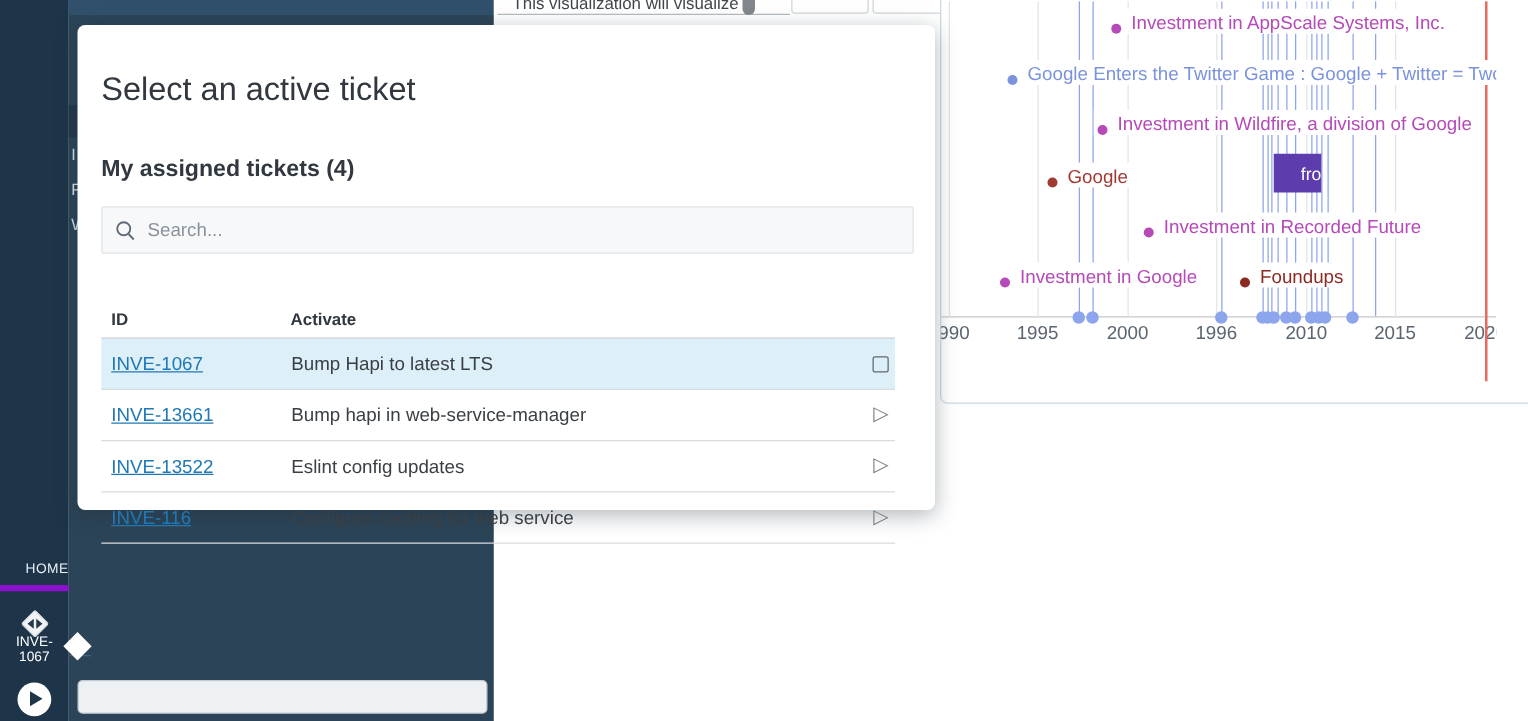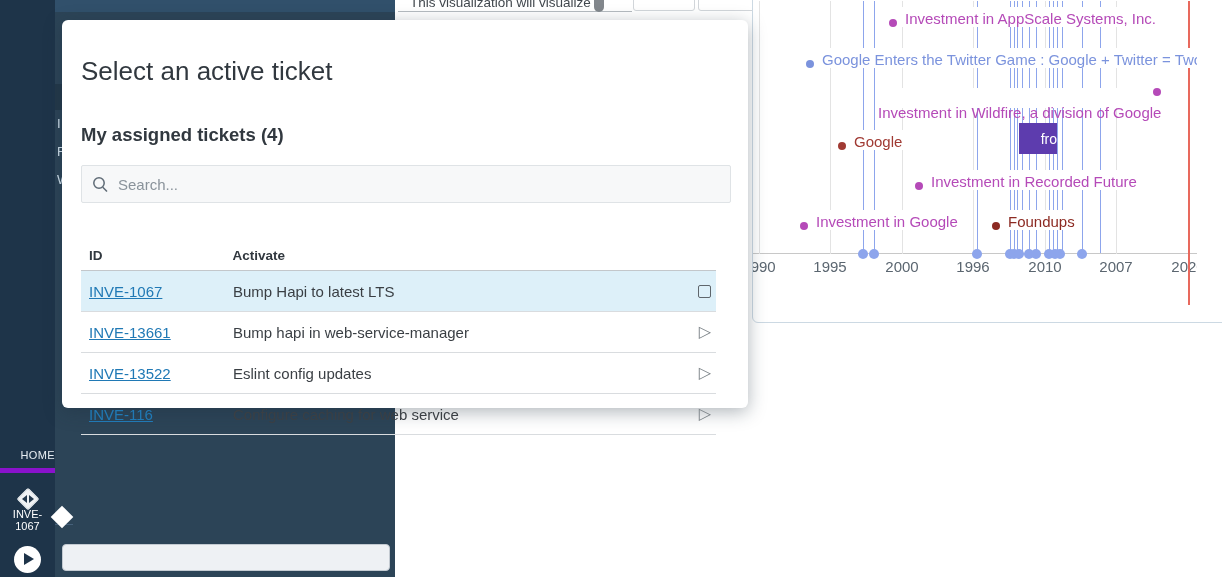--- a/index.html
+++ b/index.html
@@ -98,21 +98,21 @@
       <div class="year-label" style="left: 6px;">1990</div>
       <div class="gridline" style="left: 77px;"></div>
       <div class="year-label" style="left: 77px;">1995</div>
       <div class="gridline" style="left: 149px;"></div>
       <div class="year-label" style="left: 149px;">2000</div>
       <div class="gridline" style="left: 220px;"></div>
       <div class="year-label" style="left: 220px;">1996</div>
       <div class="gridline" style="left: 292px;"></div>
       <div class="year-label" style="left: 292px;">2010</div>
       <div class="gridline" style="left: 363px;"></div>
-      <div class="year-label" style="left: 363px;">2007</div>
+      <div class="year-label" style="left: 363px;">2015</div>
       <div class="gridline" style="left: 435px;"></div>
       <div class="year-label" style="left: 435px;">2020</div>
       <div class="stem" style="left: 110px; background: rgb(141, 165, 236);"></div>
       <div class="stem" style="left: 121px; background: rgb(141, 165, 236);"></div>
       <div class="stem" style="left: 224px; background: rgb(141, 165, 236);"></div>
       <div class="stem" style="left: 257px; background: rgb(141, 165, 236);"></div>
       <div class="stem" style="left: 261px; background: rgb(141, 165, 236);"></div>
       <div class="stem" style="left: 264px; background: rgb(141, 165, 236);"></div>
       <div class="stem" style="left: 269px; background: rgb(141, 165, 236);"></div>
       <div class="stem" style="left: 276px; background: rgb(141, 165, 236);"></div>
@@ -137,21 +137,21 @@
       <div class="axis-dot" style="left: 324px; background: rgb(141, 165, 236);"></div>
       <div id="marker-line" style="left: 435px;"></div>
       <div class="ev-label" style="left: 133px; top: 6px; color: rgb(181, 74, 184);">
         <div class="ev-dot" style="background: rgb(181, 74, 184);"></div>
         <span>Investment in AppScale Systems, Inc.</span>
       </div>
       <div class="ev-label" style="left: 50px; top: 47px; color: rgb(123, 147, 221);">
         <div class="ev-dot" style="background: rgb(123, 147, 221);"></div>
         <span>Google Enters the Twitter Game : Google + Twitter = Twoog</span>
       </div>
-      <div class="ev-label" style="left: 122px; top: 87px; color: rgb(181, 74, 184); flex-direction: column;">
+      <div class="ev-label" style="left: 122px; top: 87px; color: rgb(181, 74, 184);">
         <div class="ev-dot" style="background: rgb(181, 74, 184);"></div>
         <span>Investment in Wildfire, a division of Google</span>
       </div>
       <div class="ev-label" style="left: 82px; top: 129px; color: rgb(160, 58, 51);">
         <div class="ev-dot" style="background: rgb(160, 58, 51);"></div>
         <span>Google</span>
       </div>
       <div class="ev-label" style="left: 159px; top: 169px; color: rgb(181, 74, 184);">
         <div class="ev-dot" style="background: rgb(181, 74, 184);"></div>
         <span>Investment in Recorded Future</span>

